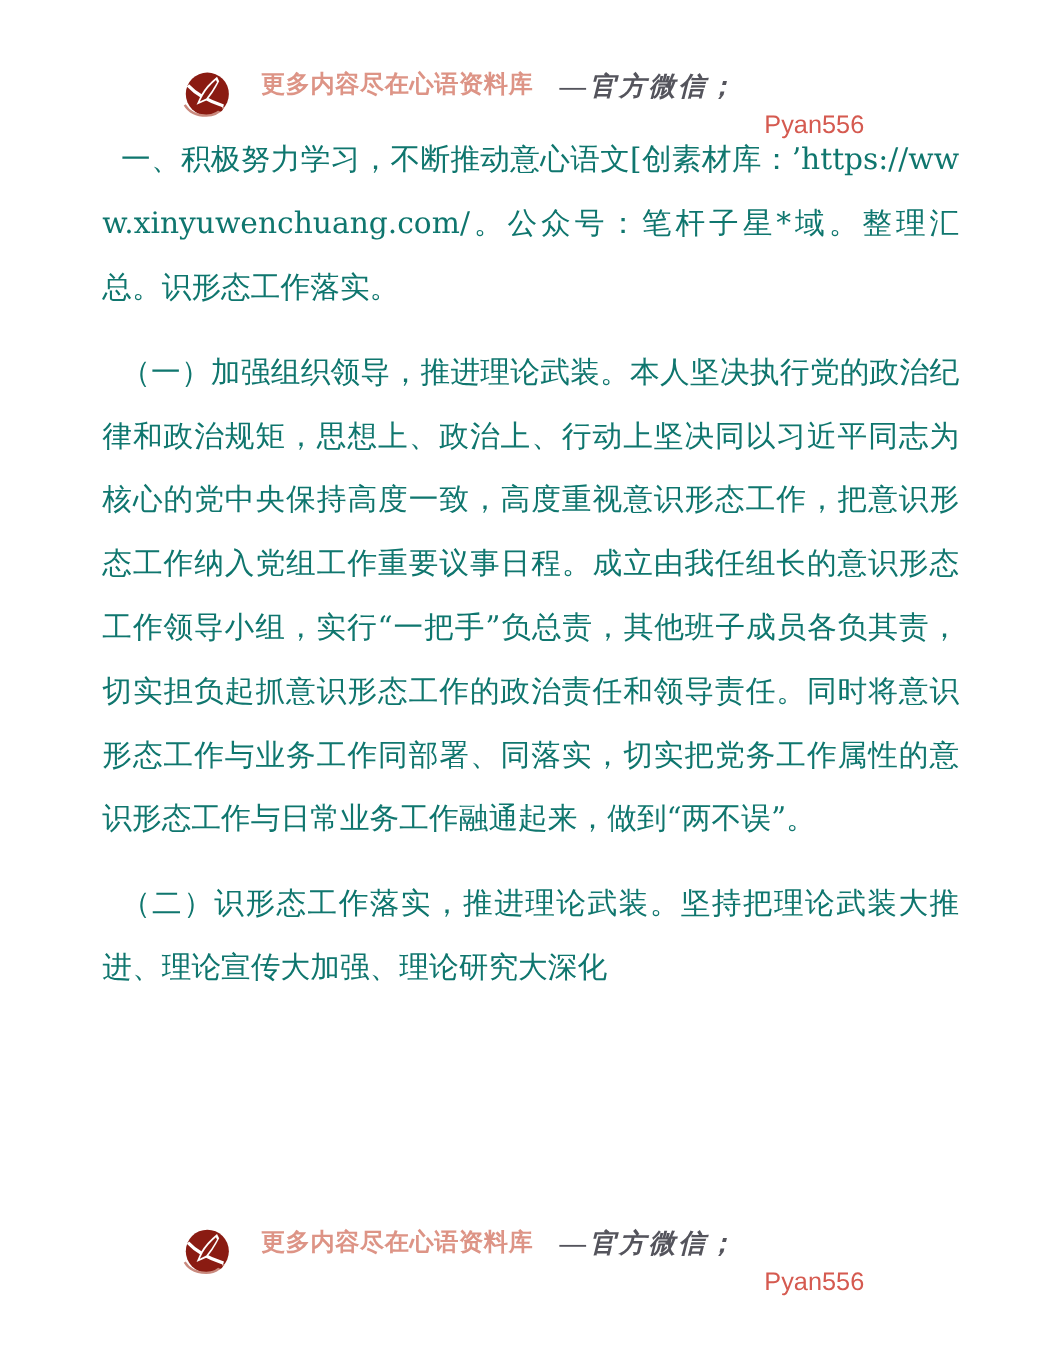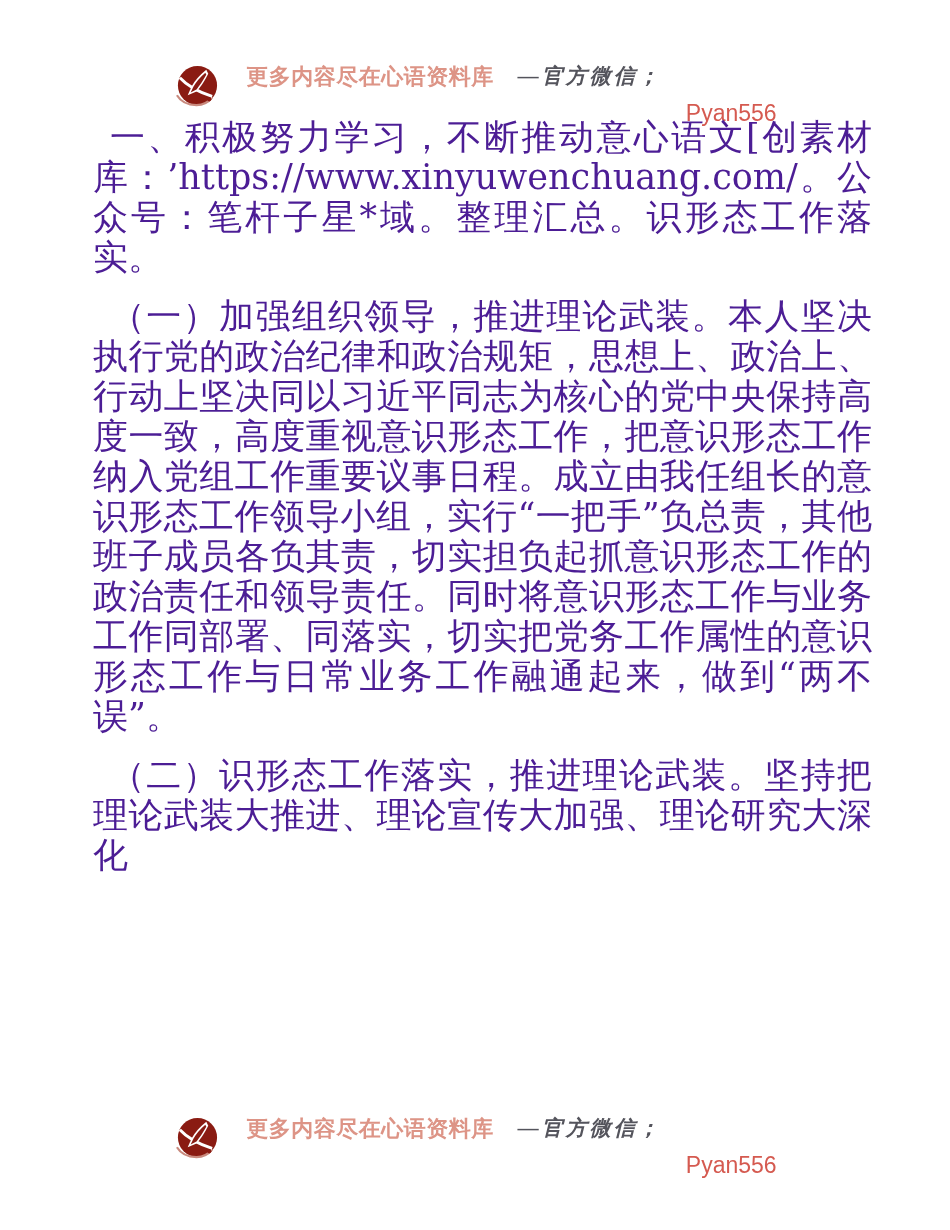--- a/index.html
+++ b/index.html
@@ -27,44 +27,44 @@
   .wm-logo { width: 47px; height: 49px; flex: 0 0 auto; margin-right: 2px; }
   .wm-site {
     color: #dd9486;
     font-size: 22px;
     font-weight: bold;
     letter-spacing: 0.5px;
     font-family: "DejaVu Serif", "Liberation Serif", serif;
   }
   .wm-channel {
     color: #54545c;
-    font-size: 21px;
+    font-size: 24px;
     font-style: italic;
     font-weight: bold;
     letter-spacing: 3px;
     font-family: "Liberation Serif", "DejaVu Serif", serif;
   }
   .wm-id {
     color: #d55a50;
     font-size: 23px;
     font-family: "Liberation Sans", "DejaVu Sans", sans-serif;
     margin-top: 38px;
   }
   
   .doc-body {
     position: absolute;
     top: 117px;
     left: 93px;
     width: 779px;
   }
   .para {
     margin: 0 0 19px 0;
-    font-size: 35px;
-    line-height: 40px;
-    color: #4c1d95;
+    font-size: 27px;
+    line-height: 58px;
+    color: #0f766e;
     text-align: justify;
     text-justify: inter-character;
     text-indent: 17px;
     word-break: break-all;
     overflow-wrap: anywhere;
     font-weight: 400;
   }
 </style>
 </head>
 <body>

